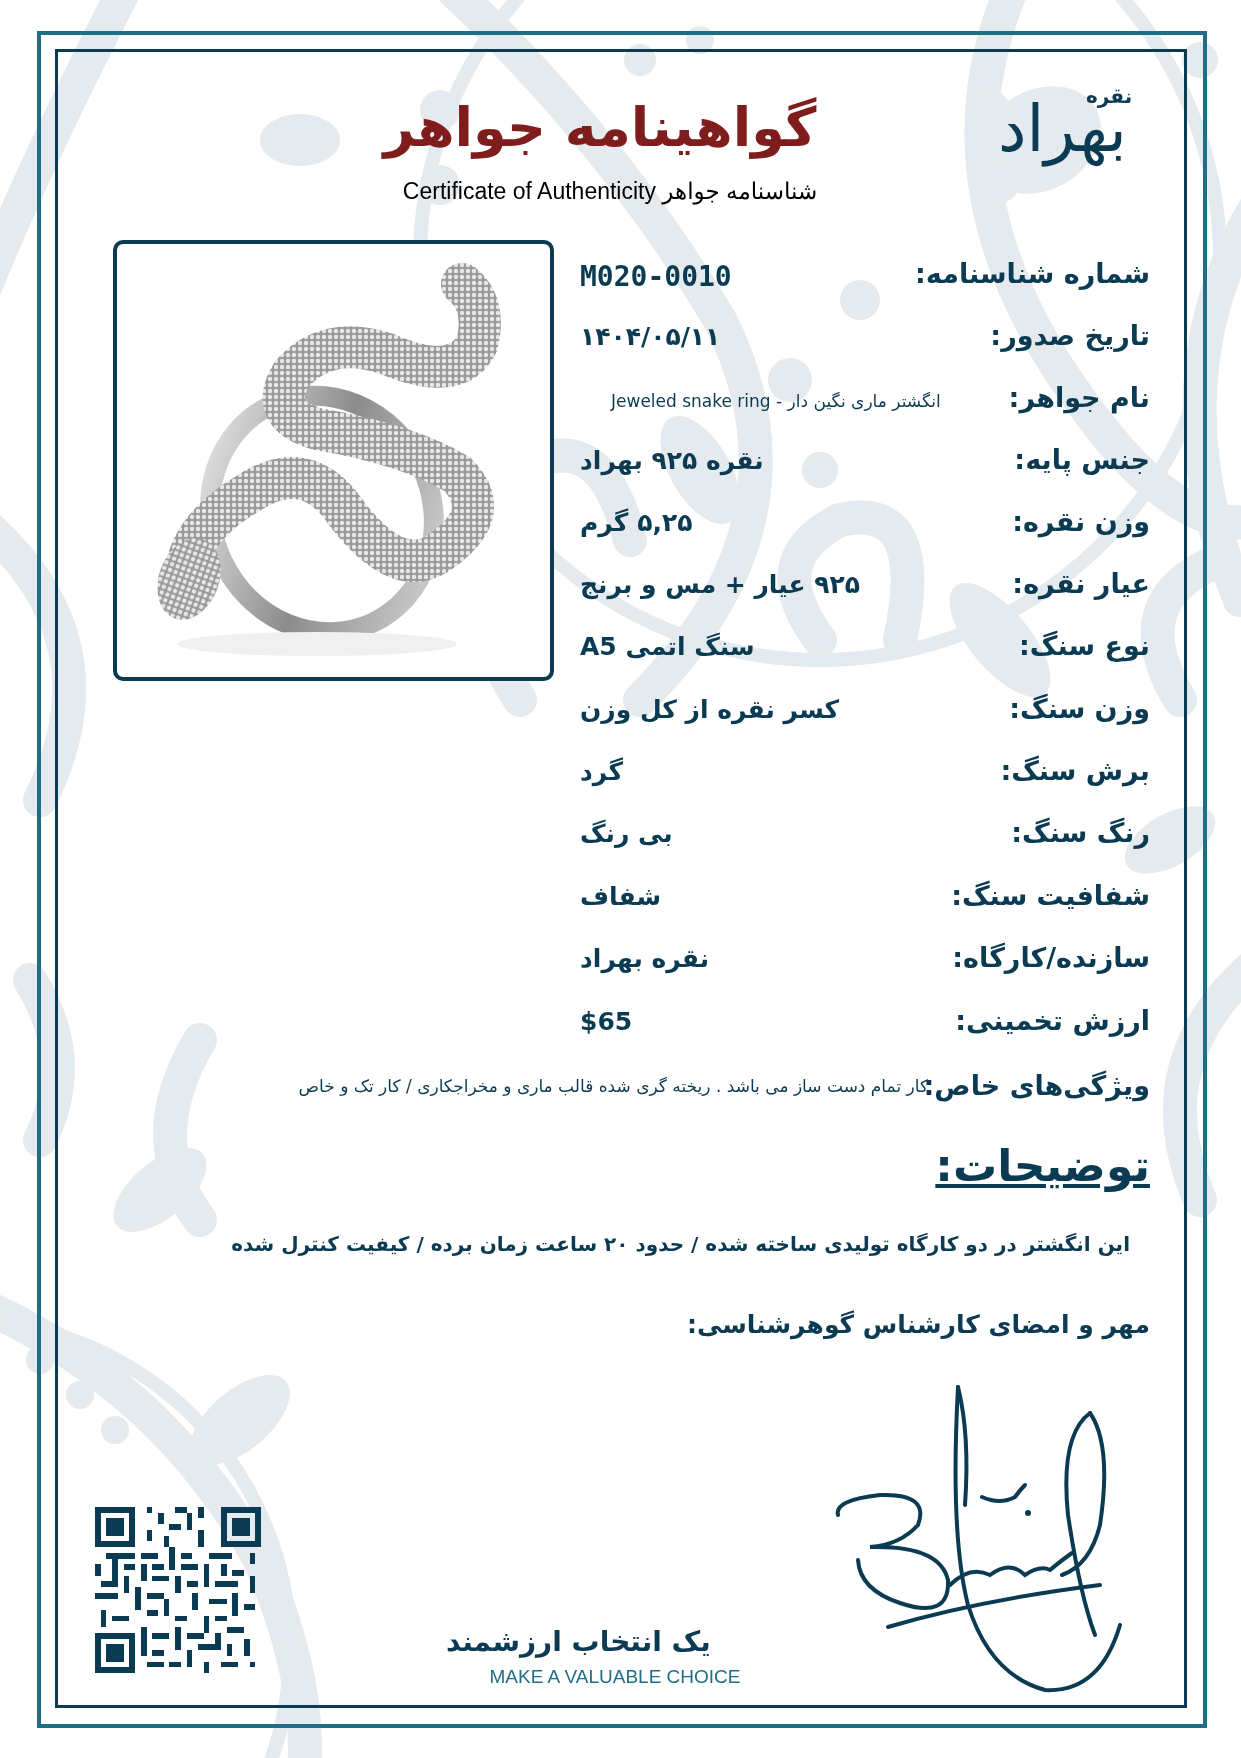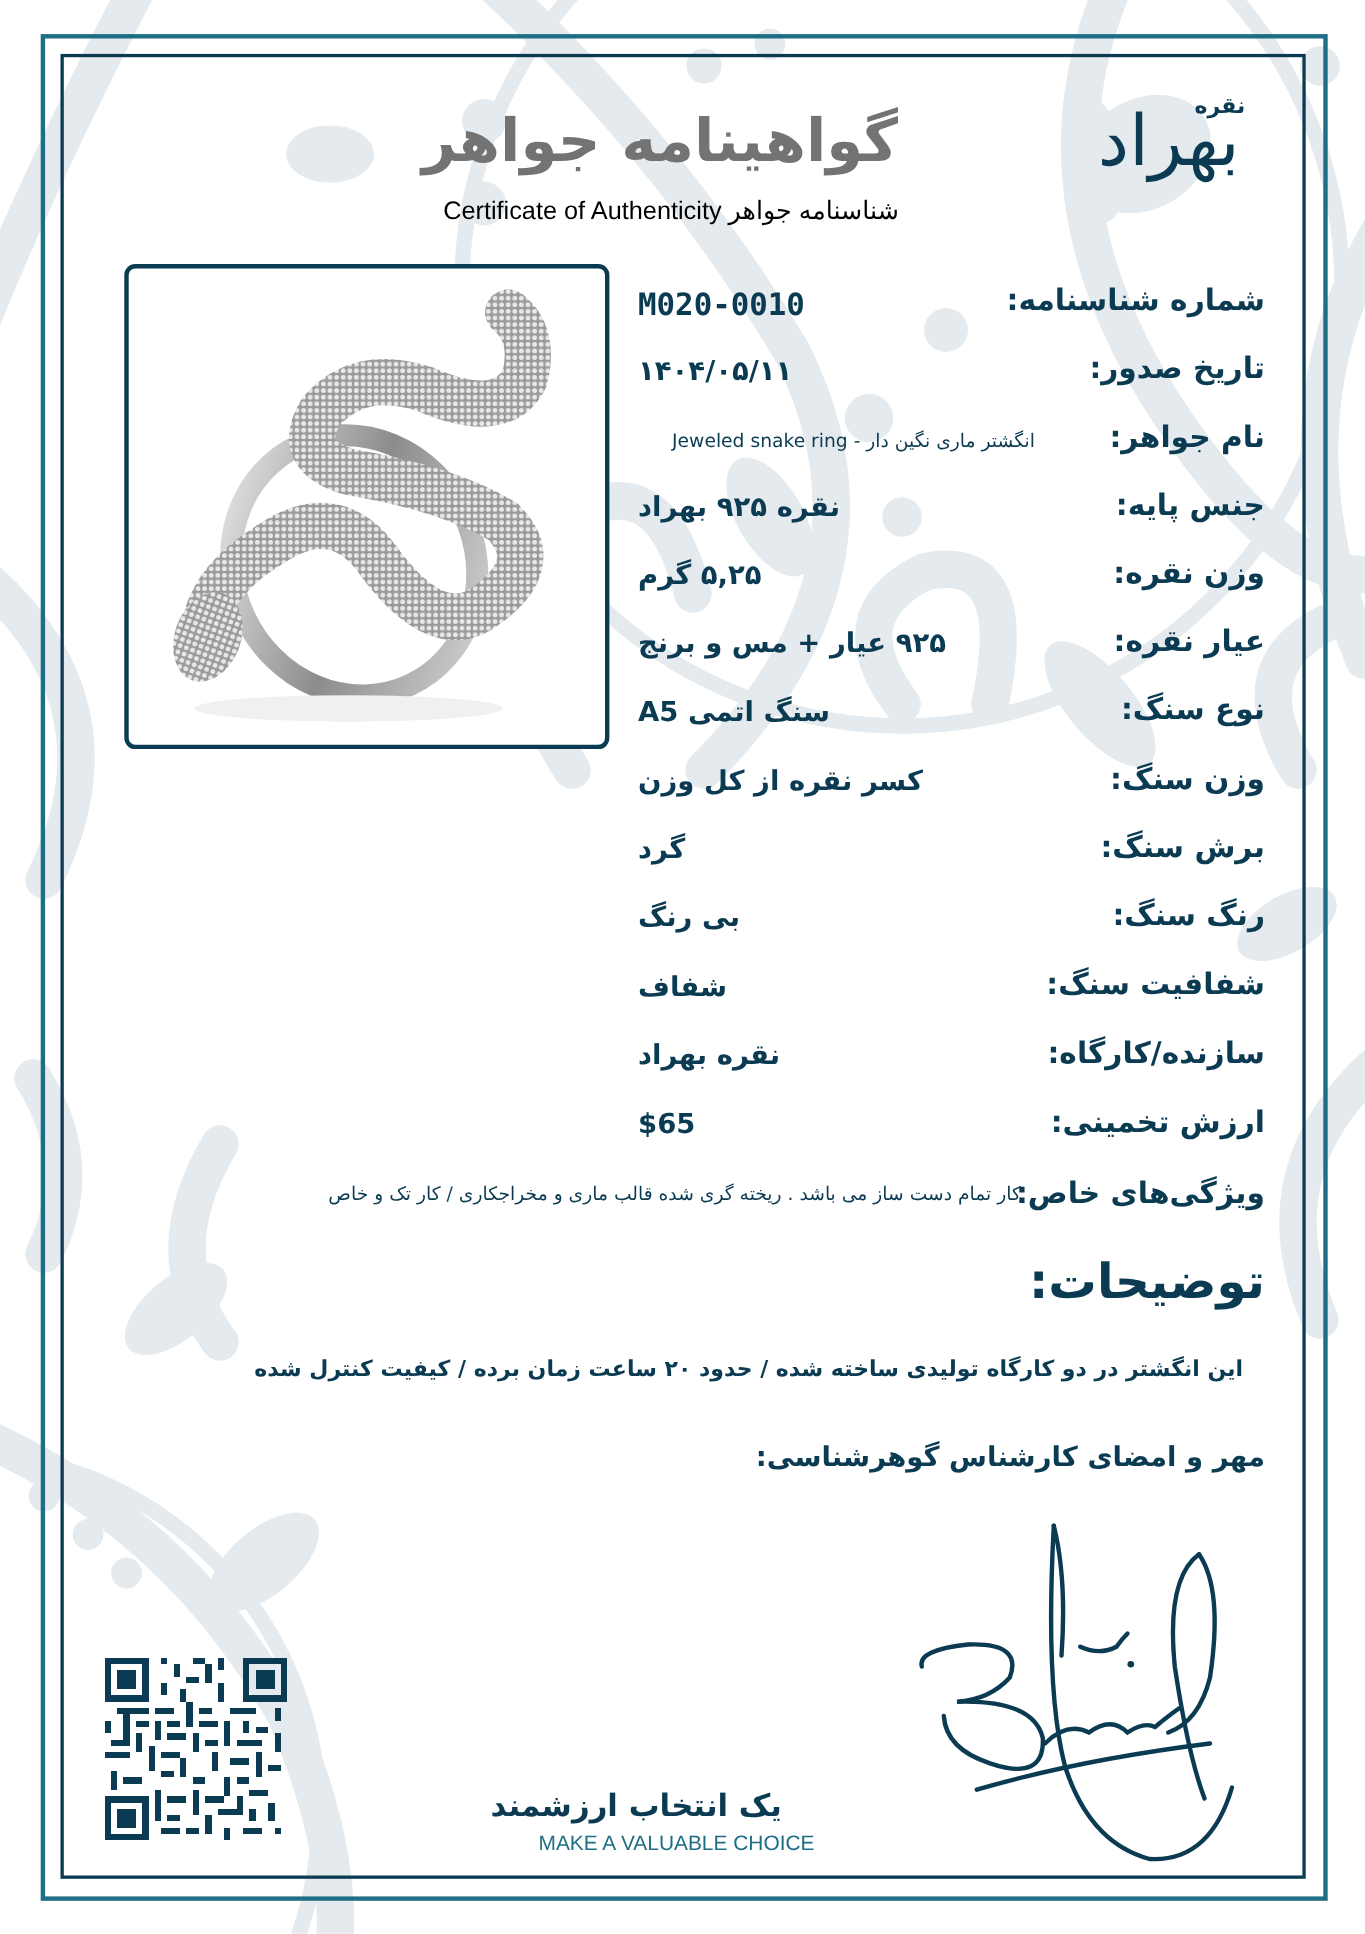--- a/index.html
+++ b/index.html
@@ -15,21 +15,21 @@
     border: 4px solid #1e6f85; box-sizing: content-box; z-index: 1;
   }
   .frame-inner {
     position: absolute; left: 55px; top: 49px; width: 1126px; height: 1653px;
     border: 3px solid #0b3b52; z-index: 1;
   }
   .layer { position: absolute; z-index: 2; }
   .title {
     left: 340px; top: 96px; width: 520px; text-align: center;
     font-size: 54px; font-weight: bold; direction: rtl; letter-spacing: 0px;
-    color: #737373;
+    color: #7f1d1d;
   }
   .subtitle {
     left: 360px; top: 178px; width: 500px; text-align: center;
     font-family: "Liberation Sans", sans-serif; font-size: 23px; color: #000000;
     white-space: nowrap;
   }
   .subtitle .fa { direction: rtl; unicode-bidi: isolate; }
   .logo { left: 990px; top: 80px; width: 150px; height: 120px; }
   .logo .small { position: absolute; left: 48px; top: 4px; font-size: 20px; font-weight: bold; direction: rtl; margin-left: 48px; }
   .logo .big { position: absolute; left: 8px; top: 12px; font-size: 64px; font-weight: normal; direction: rtl; letter-spacing: -2px; }
@@ -44,21 +44,21 @@
   }
   .row .val {
     position: absolute; left: 0; top: 2px; font-size: 25px; font-weight: bold;
     white-space: nowrap; color: #0b3b52; direction: rtl; unicode-bidi: plaintext;
   }
   .row .val.ltr { direction: ltr; font-family: "DejaVu Sans Mono", monospace; font-size: 28px; }
   .row .val.small { font-size: 17px; top: 9px; font-weight: normal; margin-left: 31px; }
   .features { left: 95px; top: 1070px; width: 1055px; height: 50px; direction: rtl; }
   .features .lbl { position: absolute; right: 0; top: 0; font-size: 27px; font-weight: bold; white-space: nowrap; }
   .features .val { position: absolute; right: 222px; top: 6px; font-size: 17px; white-space: nowrap; }
-  .desc-title { left: 800px; top: 1140px; width: 350px; direction: rtl; font-size: 44px; font-weight: bold; }
+  .desc-title { left: 800px; top: 1140px; width: 350px; direction: rtl; font-size: 44px; font-weight: bold; text-decoration: underline; }
   .desc-text { left: 120px; top: 1232px; width: 1010px; text-align: right; direction: rtl; font-size: 20px; font-weight: bold; white-space: nowrap; }
   .seal { left: 600px; top: 1310px; width: 550px; text-align: right; direction: rtl; font-size: 25px; font-weight: bold; white-space: nowrap; }
   .signature { left: 800px; top: 1375px; width: 340px; height: 320px; }
   .qr { left: 95px; top: 1507px; width: 166px; height: 166px; }
   .slogan-fa { left: 446px; top: 1625px; width: 350px; text-align: left; direction: rtl; font-size: 28px; font-weight: bold; white-space: nowrap; }
   .slogan-en { left: 440px; top: 1666px; width: 350px; text-align: center; font-family: "Liberation Sans", sans-serif; font-size: 19px; color: #1e6f85; white-space: nowrap; }
 </style>
 </head>
 <body>
 

